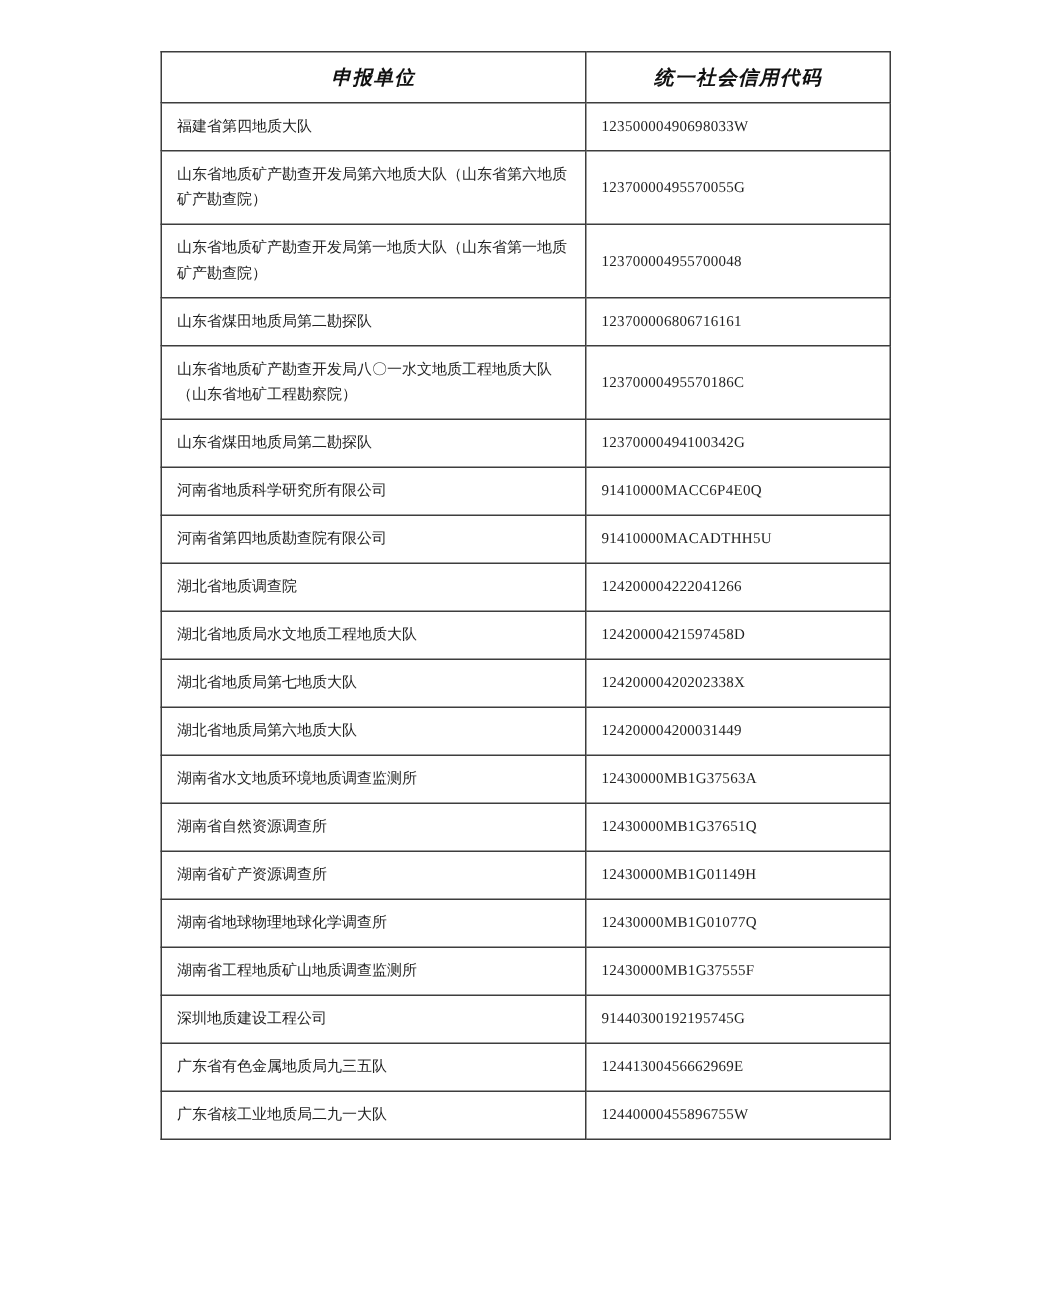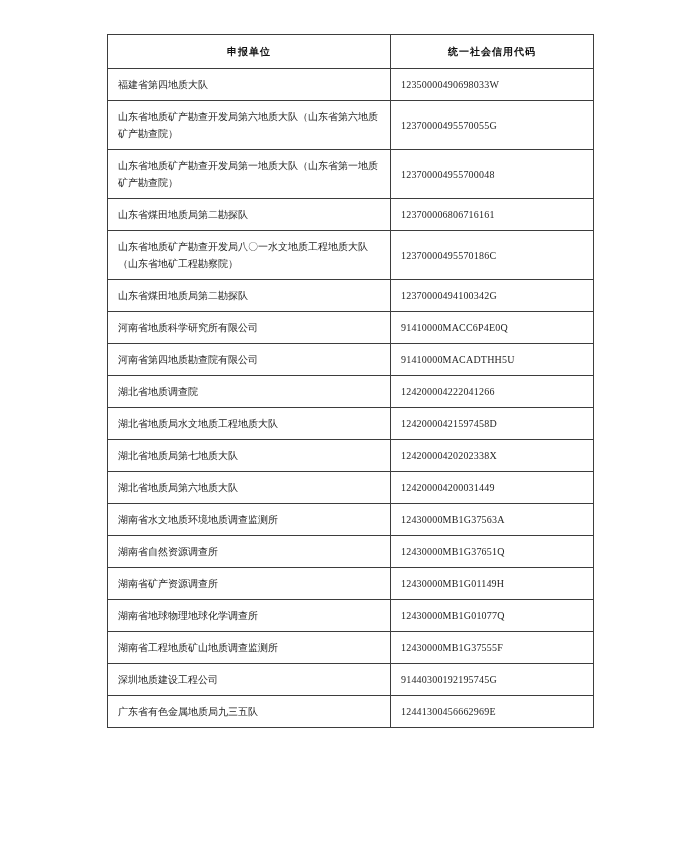--- a/index.html
+++ b/index.html
@@ -31,23 +31,24 @@
   table.credit-table td {
     border: 1px solid #3d3d3d;
     vertical-align: middle;
     font-size: 10px;
     line-height: 17px;
   }
   table.credit-table th {
     font-weight: bold;
     text-align: center;
     padding: 8px 4px;
-    font-size: 10px;
+    font-size: 13px;
     letter-spacing: 1px;
     color: #111;
+    font-style: italic;
   }
   table.credit-table td {
     text-align: left;
     padding: 7px 8px 7px 10px;
   }
   td.code-cell {
     font-size: 13px;
     letter-spacing: 0.2px;
   }
 </style>
@@ -136,15 +137,19 @@
           <td class="code-cell">12430000MB1G37555F</td>
         </tr>
         <tr>
           <td class="unit-cell">深圳地质建设工程公司</td>
           <td class="code-cell">91440300192195745G</td>
         </tr>
         <tr>
           <td class="unit-cell">广东省有色金属地质局九三五队</td>
           <td class="code-cell">12441300456662969E</td>
         </tr>
+        <tr>
+          <td class="unit-cell">广东省核工业地质局二九一大队</td>
+          <td class="code-cell">12440000455896755W</td>
+        </tr>
       </tbody>
   </table>
 </div>
 
 </body></html>

